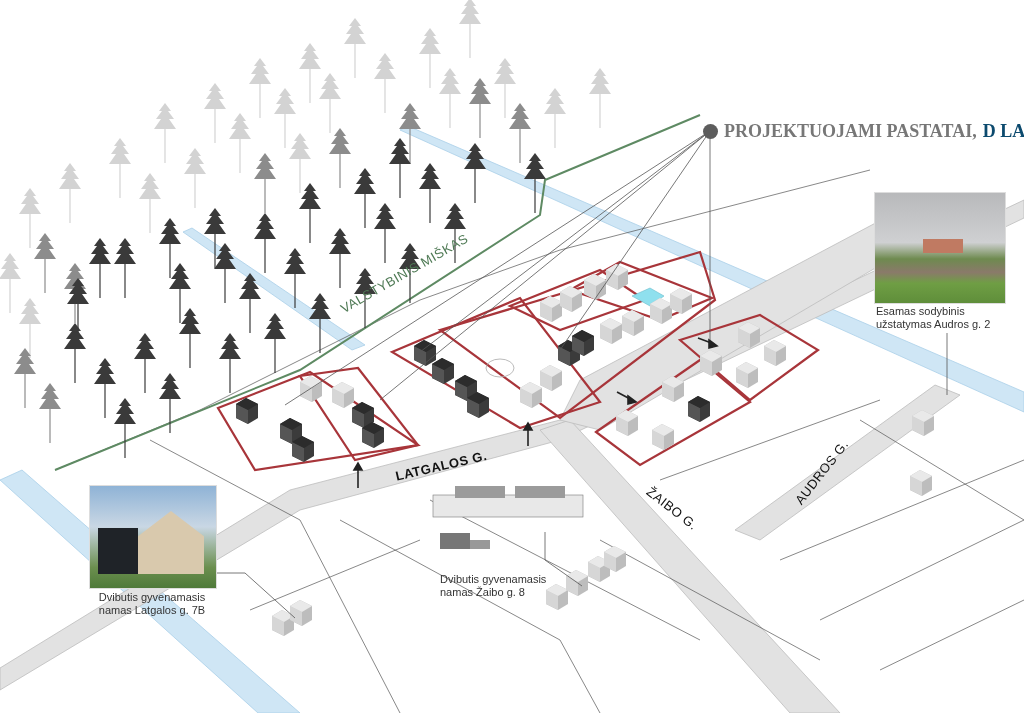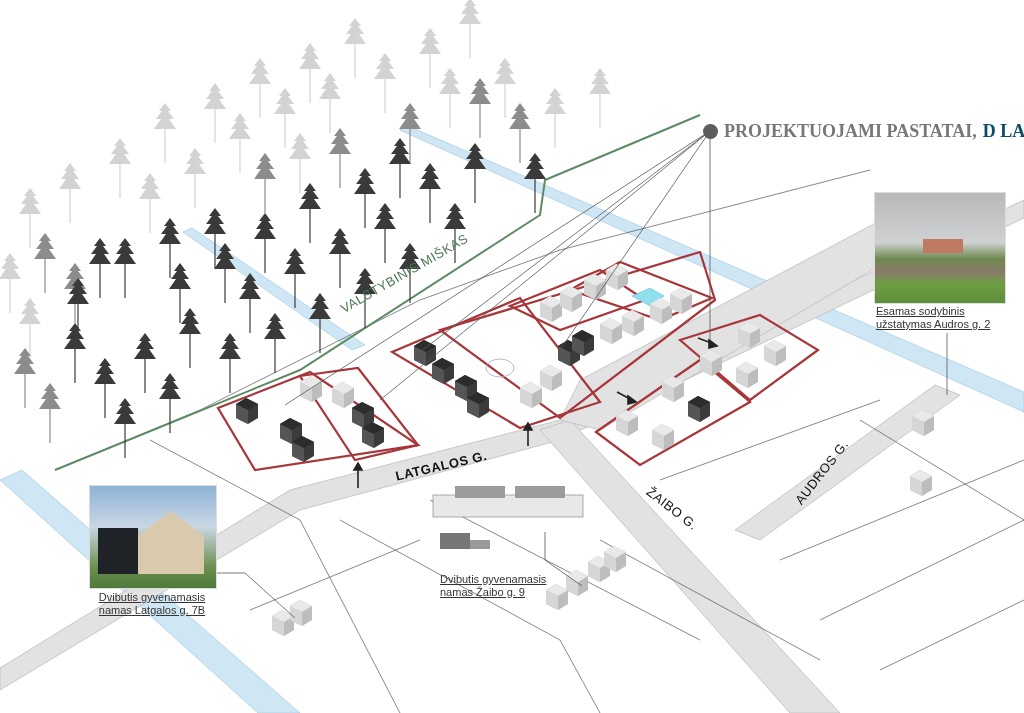--- a/index.html
+++ b/index.html
@@ -2,21 +2,21 @@
 <html><head>
 <meta charset="utf-8">
 <style>
   html,body{margin:0;padding:0;background:#ffffff;}
   body{width:1024px;height:713px;overflow:hidden;position:relative;font-family:"Liberation Sans",sans-serif;}
   #scene{position:absolute;left:0;top:0;width:1024px;height:713px;}
   .legend{position:absolute;left:703px;top:121px;display:flex;align-items:center;gap:6px;font-size:18px;font-weight:bold;color:#777;white-space:nowrap;font-family:Liberation Serif, serif;}
   .legend .dot{width:15px;height:15px;border-radius:50%;background:#5d5d5d;display:inline-block;}
   .legend .bold{color:#0c4a6e;}
   .photo{position:absolute;border:1px solid #ddd;overflow:hidden;}
-  .caption{position:absolute;font-size:11px;line-height:13px;color:#333;text-align:center;text-decoration:underline;}
+  .caption{position:absolute;font-size:11px;line-height:13px;color:#333;text-align:center;}
   .street{position:absolute;font-size:13px;color:#111;letter-spacing:0.5px;white-space:nowrap;transform-origin:left top;}
   .forest-label{position:absolute;font-size:13px;color:#4f7a55;letter-spacing:0.5px;white-space:nowrap;transform-origin:left top;}
 </style>
 </head>
 <body>
 
 <svg id="scene" viewBox="0 0 1024 713" xmlns="http://www.w3.org/2000/svg">
   <defs>
     <g id="tree">
       <line x1="0" y1="0" x2="0" y2="38" stroke="currentColor" stroke-width="1.2"></line>
@@ -248,14 +248,14 @@
   <div style="position:absolute;left:8px;top:42px;width:40px;height:46px;background:#1f2328;"></div>
   <div style="position:absolute;left:48px;top:25px;width:66px;height:63px;background:#d9c9ad;clip-path:polygon(0 40%,50% 0,100% 40%,100% 100%,0 100%);"></div>
 </div>
 <div class="caption" style="left:89px;top:591px;width:126px;">
   <div>Dvibutis gyvenamasis</div>
   <div>namas Latgalos g. 7B</div>
 </div>
 
 <div class="caption" style="left:440px;top:573px;text-align:left;">
   <div>Dvibutis gyvenamasis</div>
-  <div>namas Žaibo g. 9</div>
+  <div>namas Žaibo g. 8</div>
 </div>
 
 </body></html>

